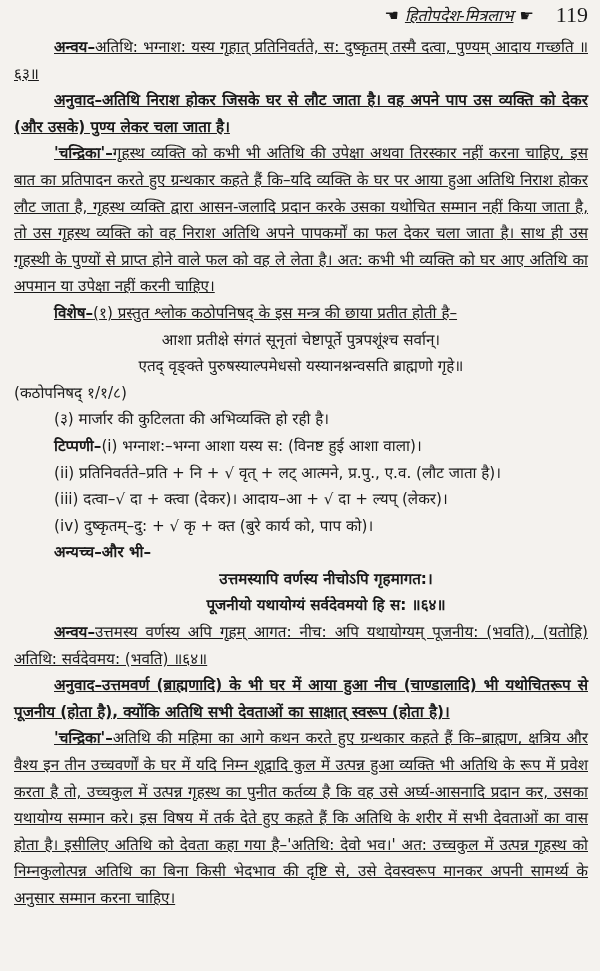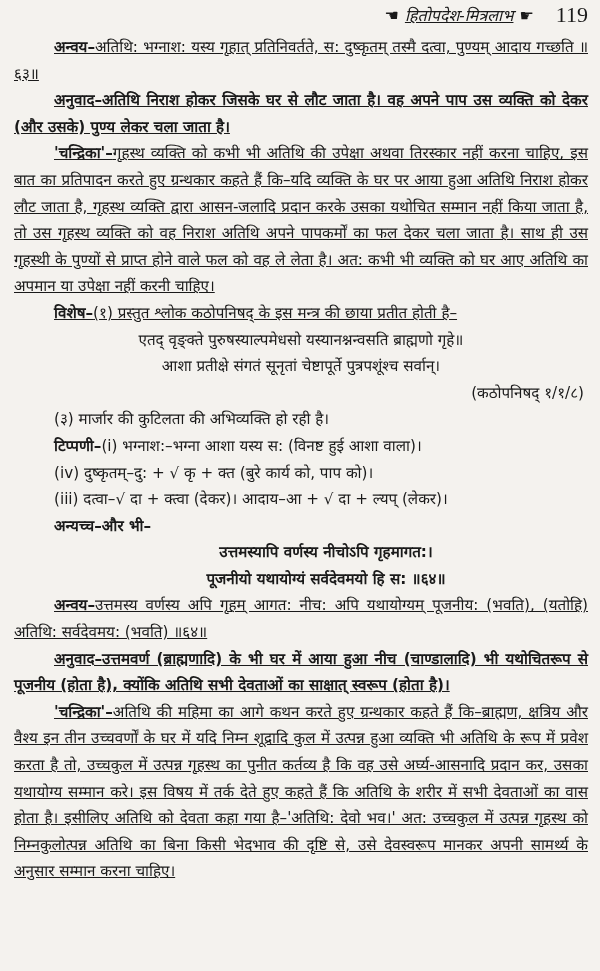--- a/index.html
+++ b/index.html
@@ -22,21 +22,21 @@
   .content {
     position: absolute; left: 14px; top: 34px; width: 574px;
     font-size: 15.2px; line-height: 26.6px;
   }
   p { margin: 0; text-align: justify; }
   .ind { text-indent: 40px; text-decoration: underline; }
   .ind2 { padding-left: 40px; }
   .b { font-weight: bold; }
   .verse { text-align: center; }
   .vindent { padding-left: 50px; }
-  .right { text-align: right; padding-right: 4px; }
+  .right { padding-right: 4px; }
 </style>
 </head>
 <body>
 
 <div class="page">
 
   <div class="header">
     <span class="hand">☚</span>
     <span class="title">हितोपदेश-मित्रलाभ</span>
     <span class="hand">☛</span>
@@ -53,30 +53,31 @@
       <span>अनुवाद–</span><span>अतिथि निराश होकर जिसके घर से लौट जाता है। वह अपने पाप उस व्यक्ति को देकर (और उसके) पुण्य लेकर चला जाता है।</span>
     </p>
 
     <p class="ind">
       <span class="b">'चन्द्रिका'–</span><span>गृहस्थ व्यक्ति को कभी भी अतिथि की उपेक्षा अथवा तिरस्कार नहीं करना चाहिए, इस बात का प्रतिपादन करते हुए ग्रन्थकार कहते हैं कि–यदि व्यक्ति के घर पर आया हुआ अतिथि निराश होकर लौट जाता है, गृहस्थ व्यक्ति द्वारा आसन-जलादि प्रदान करके उसका यथोचित सम्मान नहीं किया जाता है, तो उस गृहस्थ व्यक्ति को वह निराश अतिथि अपने पापकर्मों का फल देकर चला जाता है। साथ ही उस गृहस्थी के पुण्यों से प्राप्त होने वाले फल को वह ले लेता है। अत: कभी भी व्यक्ति को घर आए अतिथि का अपमान या उपेक्षा नहीं करनी चाहिए।</span>
     </p>
 
     <p class="ind">
       <span class="b">विशेष–</span><span>(१) प्रस्तुत श्लोक कठोपनिषद् के इस मन्त्र की छाया प्रतीत होती है–</span>
     </p>
+    <p class="verse">आशा प्रतीक्षे संगतं सूनृतां चेष्टापूर्ते पुत्रपशूंश्च सर्वान्।</p>
     <p class="verse">एतद् वृङ्क्ते पुरुषस्याल्पमेधसो यस्यानश्नन्वसति ब्राह्मणो गृहे॥</p>
-    <p class="verse">आशा प्रतीक्षे संगतं सूनृतां चेष्टापूर्ते पुत्रपशूंश्च सर्वान्।</p>
     <p class="right">(कठोपनिषद् १/१/८)</p>
     <p class="ind2">(३) मार्जार की कुटिलता की अभिव्यक्ति हो रही है।</p>
 
     <p class="ind2">
       <span class="b">टिप्पणी–</span><span>(i) भग्नाश:–भग्ना आशा यस्य स: (विनष्ट हुई आशा वाला)।</span>
     </p>
+    <p class="ind2">(ii) प्रतिनिवर्तते–प्रति + नि + √ वृत् + लट् आत्मने, प्र.पु., ए.व. (लौट जाता है)।</p>
+    <p class="ind2">(iii) दत्वा–√ दा + क्त्वा (देकर)। आदाय–आ + √ दा + ल्यप् (लेकर)।</p>
     <p class="ind2">(iv) दुष्कृतम्–दु: + √ कृ + क्त (बुरे कार्य को, पाप को)।</p>
-    <p class="ind2">(iii) दत्वा–√ दा + क्त्वा (देकर)। आदाय–आ + √ दा + ल्यप् (लेकर)।</p>
 
     <p class="ind2 b">अन्यच्च–और भी–</p>
     <p class="verse b vindent">उत्तमस्यापि वर्णस्य नीचोऽपि गृहमागत:।</p>
     <p class="verse b vindent">पूजनीयो यथायोग्यं सर्वदेवमयो हि स: ॥६४॥</p>
 
     <p class="ind">
       <span class="b">अन्वय–</span><span>उत्तमस्य वर्णस्य अपि गृहम् आगत: नीच: अपि यथायोग्यम् पूजनीय: (भवति), (यतोहि) अतिथि: सर्वदेवमय: (भवति) ॥६४॥</span>
     </p>
 
     <p class="ind b">

